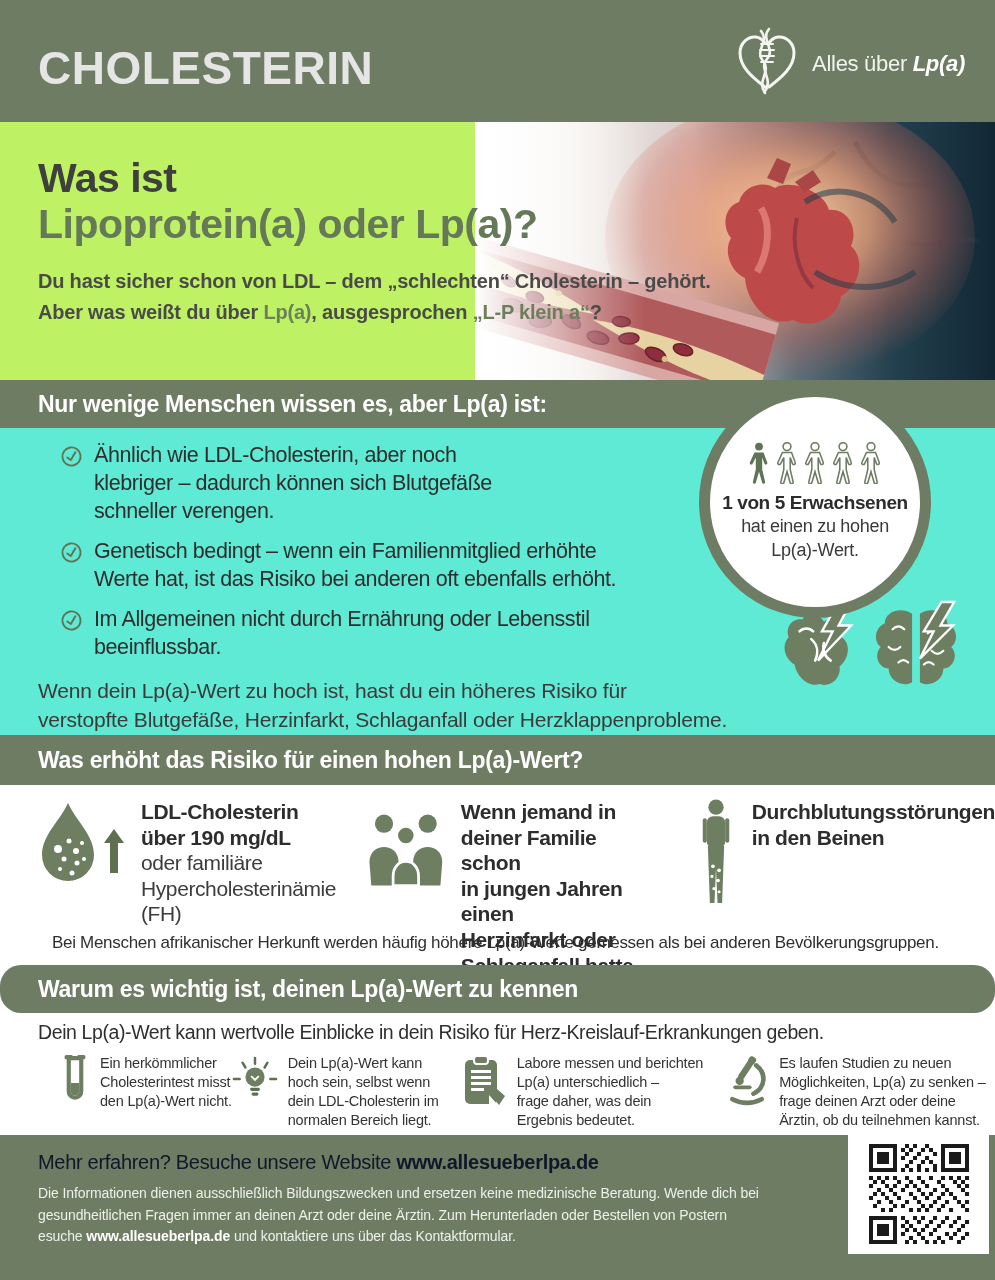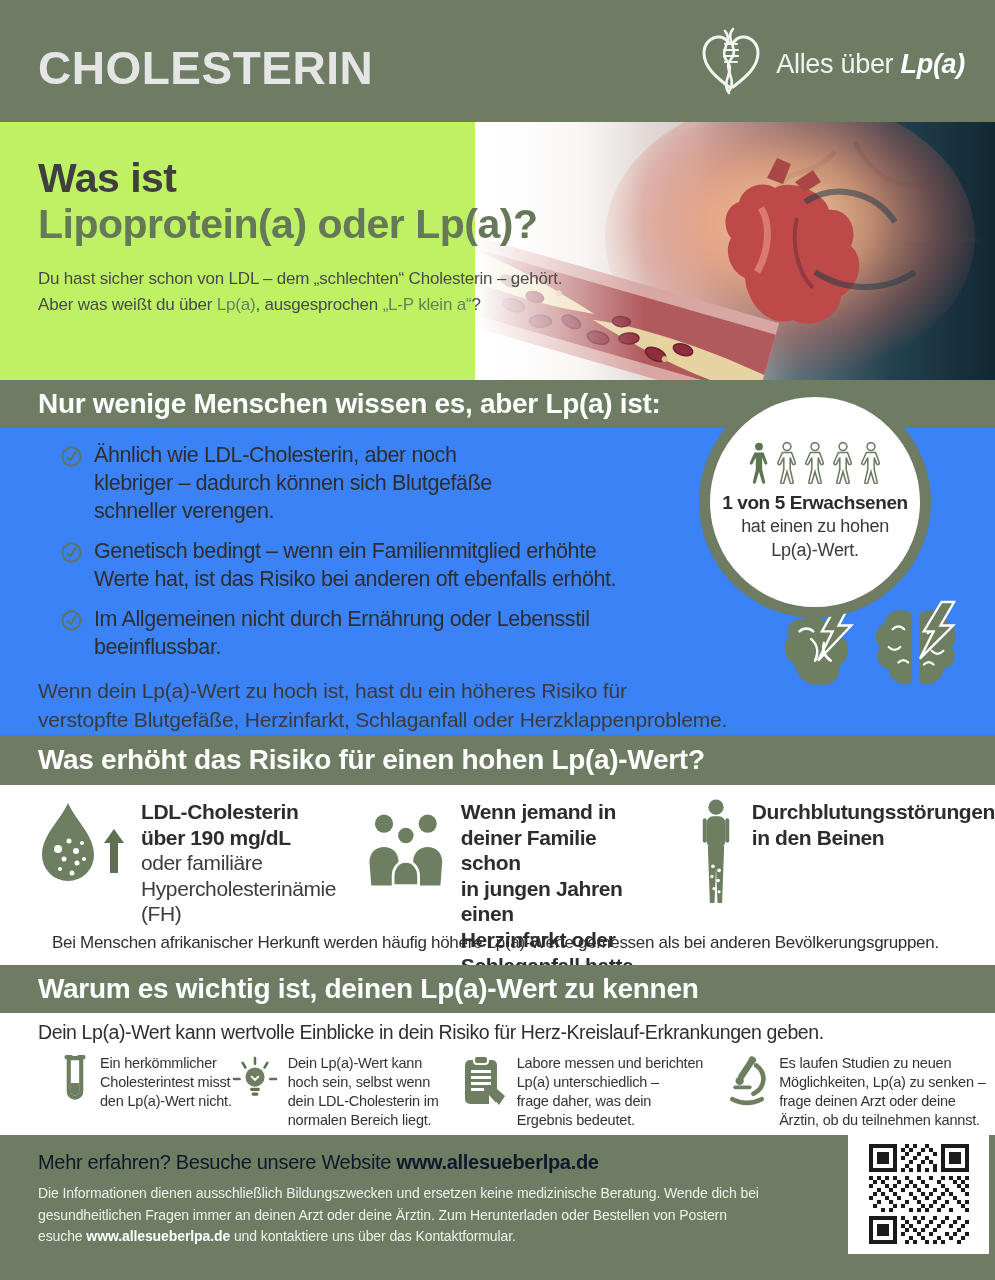--- a/index.html
+++ b/index.html
@@ -2,38 +2,38 @@
 <html lang="de"><head>
 <meta charset="utf-8">
 <style>
   html,body{margin:0;padding:0;background:#e9e9e9;}
   #page{position:relative;width:995px;height:1280px;margin:0 auto;background:#ffffff;overflow:hidden;
         font-family:"Liberation Sans","DejaVu Sans",sans-serif;color:#353535;}
   
   .header{position:absolute;top:0;left:0;right:0;height:122px;background:#6d7c63;display:flex;align-items:center;justify-content:space-between;padding:0 30px 0 38px;box-sizing:border-box;}
   .header-title{color:#e5e5e5;font-size:46px;font-weight:bold;letter-spacing:.5px;margin-top:14px;}
   .logo{display:flex;align-items:center;gap:8px;margin-top:6px;}
-  .logo-text{color:#f2f3ee;font-size:27px;letter-spacing:-.3px;}
+  .logo-text{color:#f2f3ee;font-size:22px;letter-spacing:-.3px;}
   .logo-text b{font-style:italic;font-weight:bold;color:#ffffff;}
   
   .hero{position:absolute;top:122px;left:0;right:0;height:258px;background:#bef264;}
   .hero-art{position:absolute;right:0;top:0;width:520px;height:258px;}
   .hero-text{position:relative;z-index:2;padding:34px 0 0 38px;}
   .hero-h1{font-size:41px;font-weight:bold;color:#3f3f3f;letter-spacing:-.5px;line-height:1.12;}
   .hero-h2{font-size:41px;font-weight:bold;color:#657857;letter-spacing:-.5px;line-height:1.12;}
-  .hero-intro{margin-top:18px;font-size:17px;font-weight:normal;color:#4a4a4a;line-height:1.55;letter-spacing:-.2px;}
+  .hero-intro{margin-top:18px;font-size:20px;font-weight:bold;color:#4a4a4a;line-height:1.55;letter-spacing:-.2px;}
   .green-word{color:#6b7f5c;}
   
   .band{position:absolute;left:0;right:0;background:#6d7c63;display:flex;align-items:center;padding-left:38px;box-sizing:border-box;}
-  .band-title{color:#ffffff;font-size:28px;font-weight:bold;letter-spacing:-.3px;}
+  .band-title{color:#ffffff;font-size:23px;font-weight:bold;letter-spacing:-.3px;}
   .band1{top:380px;height:48px;}
   .band2{top:735px;height:50px;}
-  .band3{top:965px;height:48px;}
-  
-  .know{position:absolute;top:428px;left:0;right:0;height:368px;background:#3b82f6;padding:14px 0 0 60px;box-sizing:border-box;}
+  .band3{top:965px;height:48px;border-radius:21px;}
+  
+  .know{position:absolute;top:428px;left:0;right:0;height:368px;background:#5eead4;padding:14px 0 0 60px;box-sizing:border-box;}
   .bullet{display:flex;gap:11px;margin-bottom:12px;max-width:660px;}
   .bullet svg{flex:0 0 auto;margin-top:3px;}
   .bullet-text{white-space:pre-line;font-size:21.5px;line-height:1.3;color:#2e2e2e;letter-spacing:-.4px;}
   .risk-text{white-space:pre-line;margin:14px 0 0 -22px;font-size:21px;line-height:1.42;color:#3a3a3a;letter-spacing:-.2px;}
   .advice{margin:8px 0 0 -22px;font-size:18.5px;font-weight:bold;color:#222;letter-spacing:-.5px;white-space:nowrap;}
   
   .badge{position:absolute;top:386px;left:699px;width:232px;height:232px;border-radius:50%;background:#fff;
          border:11px solid #6d7c63;box-sizing:border-box;z-index:5;display:flex;flex-direction:column;align-items:center;justify-content:center;text-align:center;}
   .badge-people{display:flex;align-items:flex-end;gap:2px;margin-bottom:8px;}
   .badge-l1{font-size:19px;font-weight:bold;color:#2c2c2c;letter-spacing:-.4px;}

